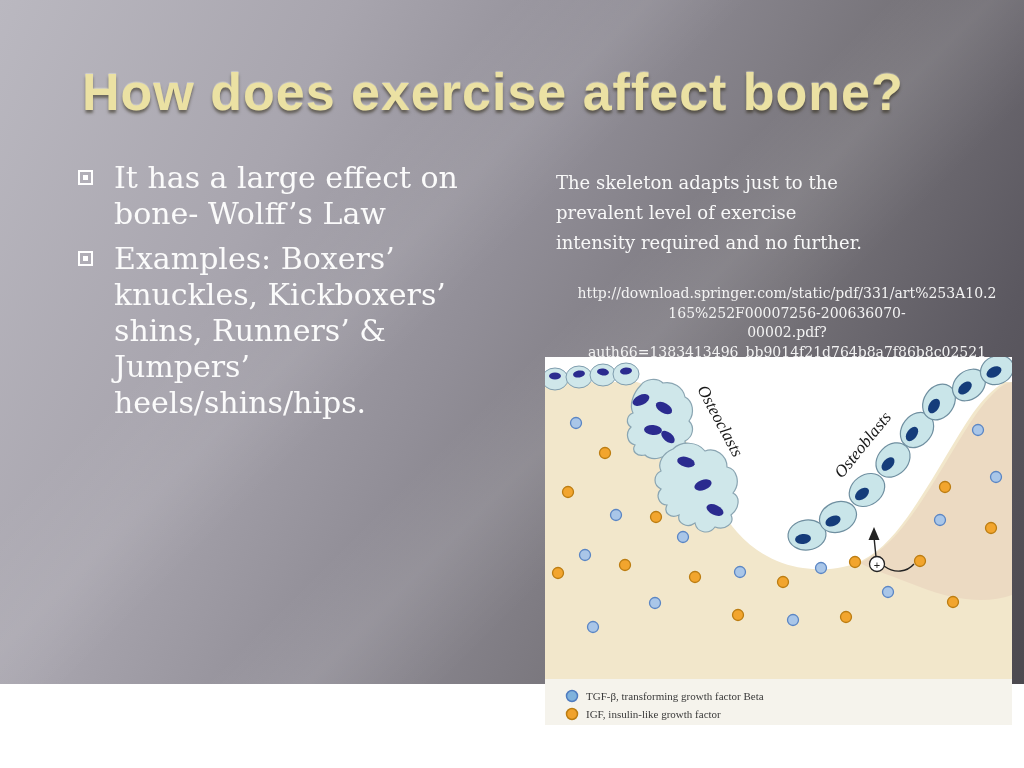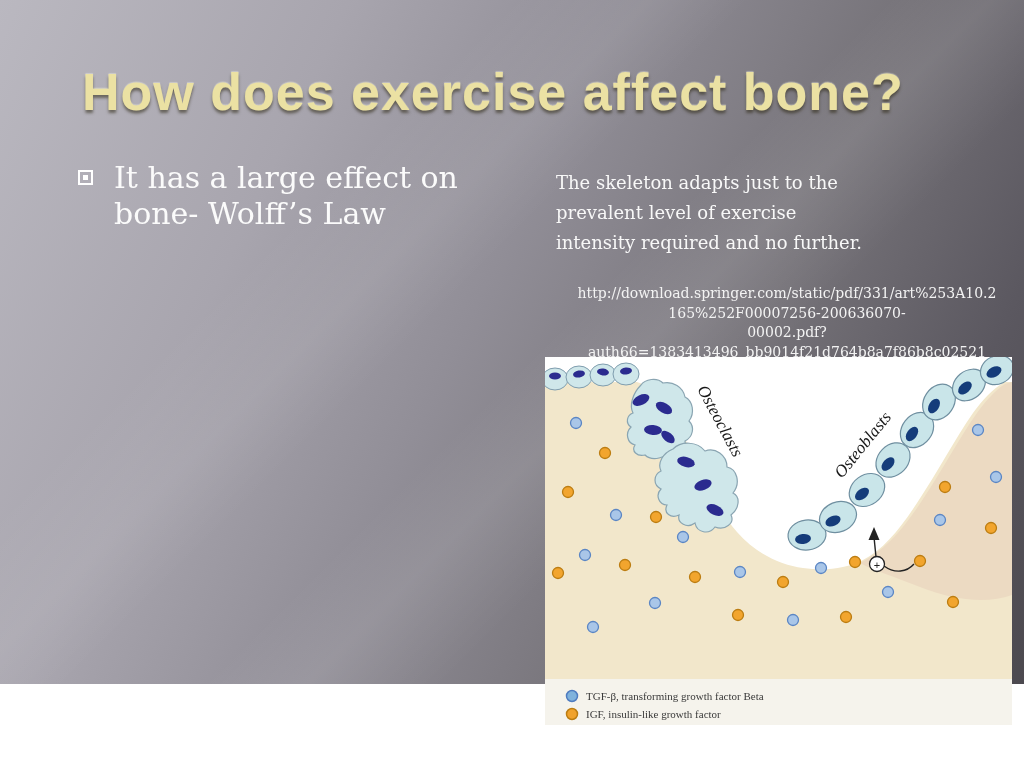--- a/index.html
+++ b/index.html
@@ -57,20 +57,30 @@
 
   <h1 class="title">How does exercise affect bone?</h1>
 
   <ul class="bullets">
     <li>
       <span class="bullet-glyph">
           <span class="inner"></span>
         </span>
       <span class="bullet-text">It has a large effect on
 bone- Wolff’s Law</span>
+    </li>
+    <li>
+      <span class="bullet-glyph">
+          <span class="inner"></span>
+        </span>
+      <span class="bullet-text">Examples: Boxers’
+knuckles, Kickboxers’
+shins, Runners’ &amp;
+Jumpers’
+heels/shins/hips.</span>
     </li>
   </ul>
 
   <p class="note">The skeleton adapts just to the
 prevalent level of exercise
 intensity required and no further.</p>
 
   <p class="url">http://download.springer.com/static/pdf/331/art%253A10.2
 165%252F00007256-200636070-
 00002.pdf?auth66=1383413496_bb9014f21d764b8a7f86b8c02521

